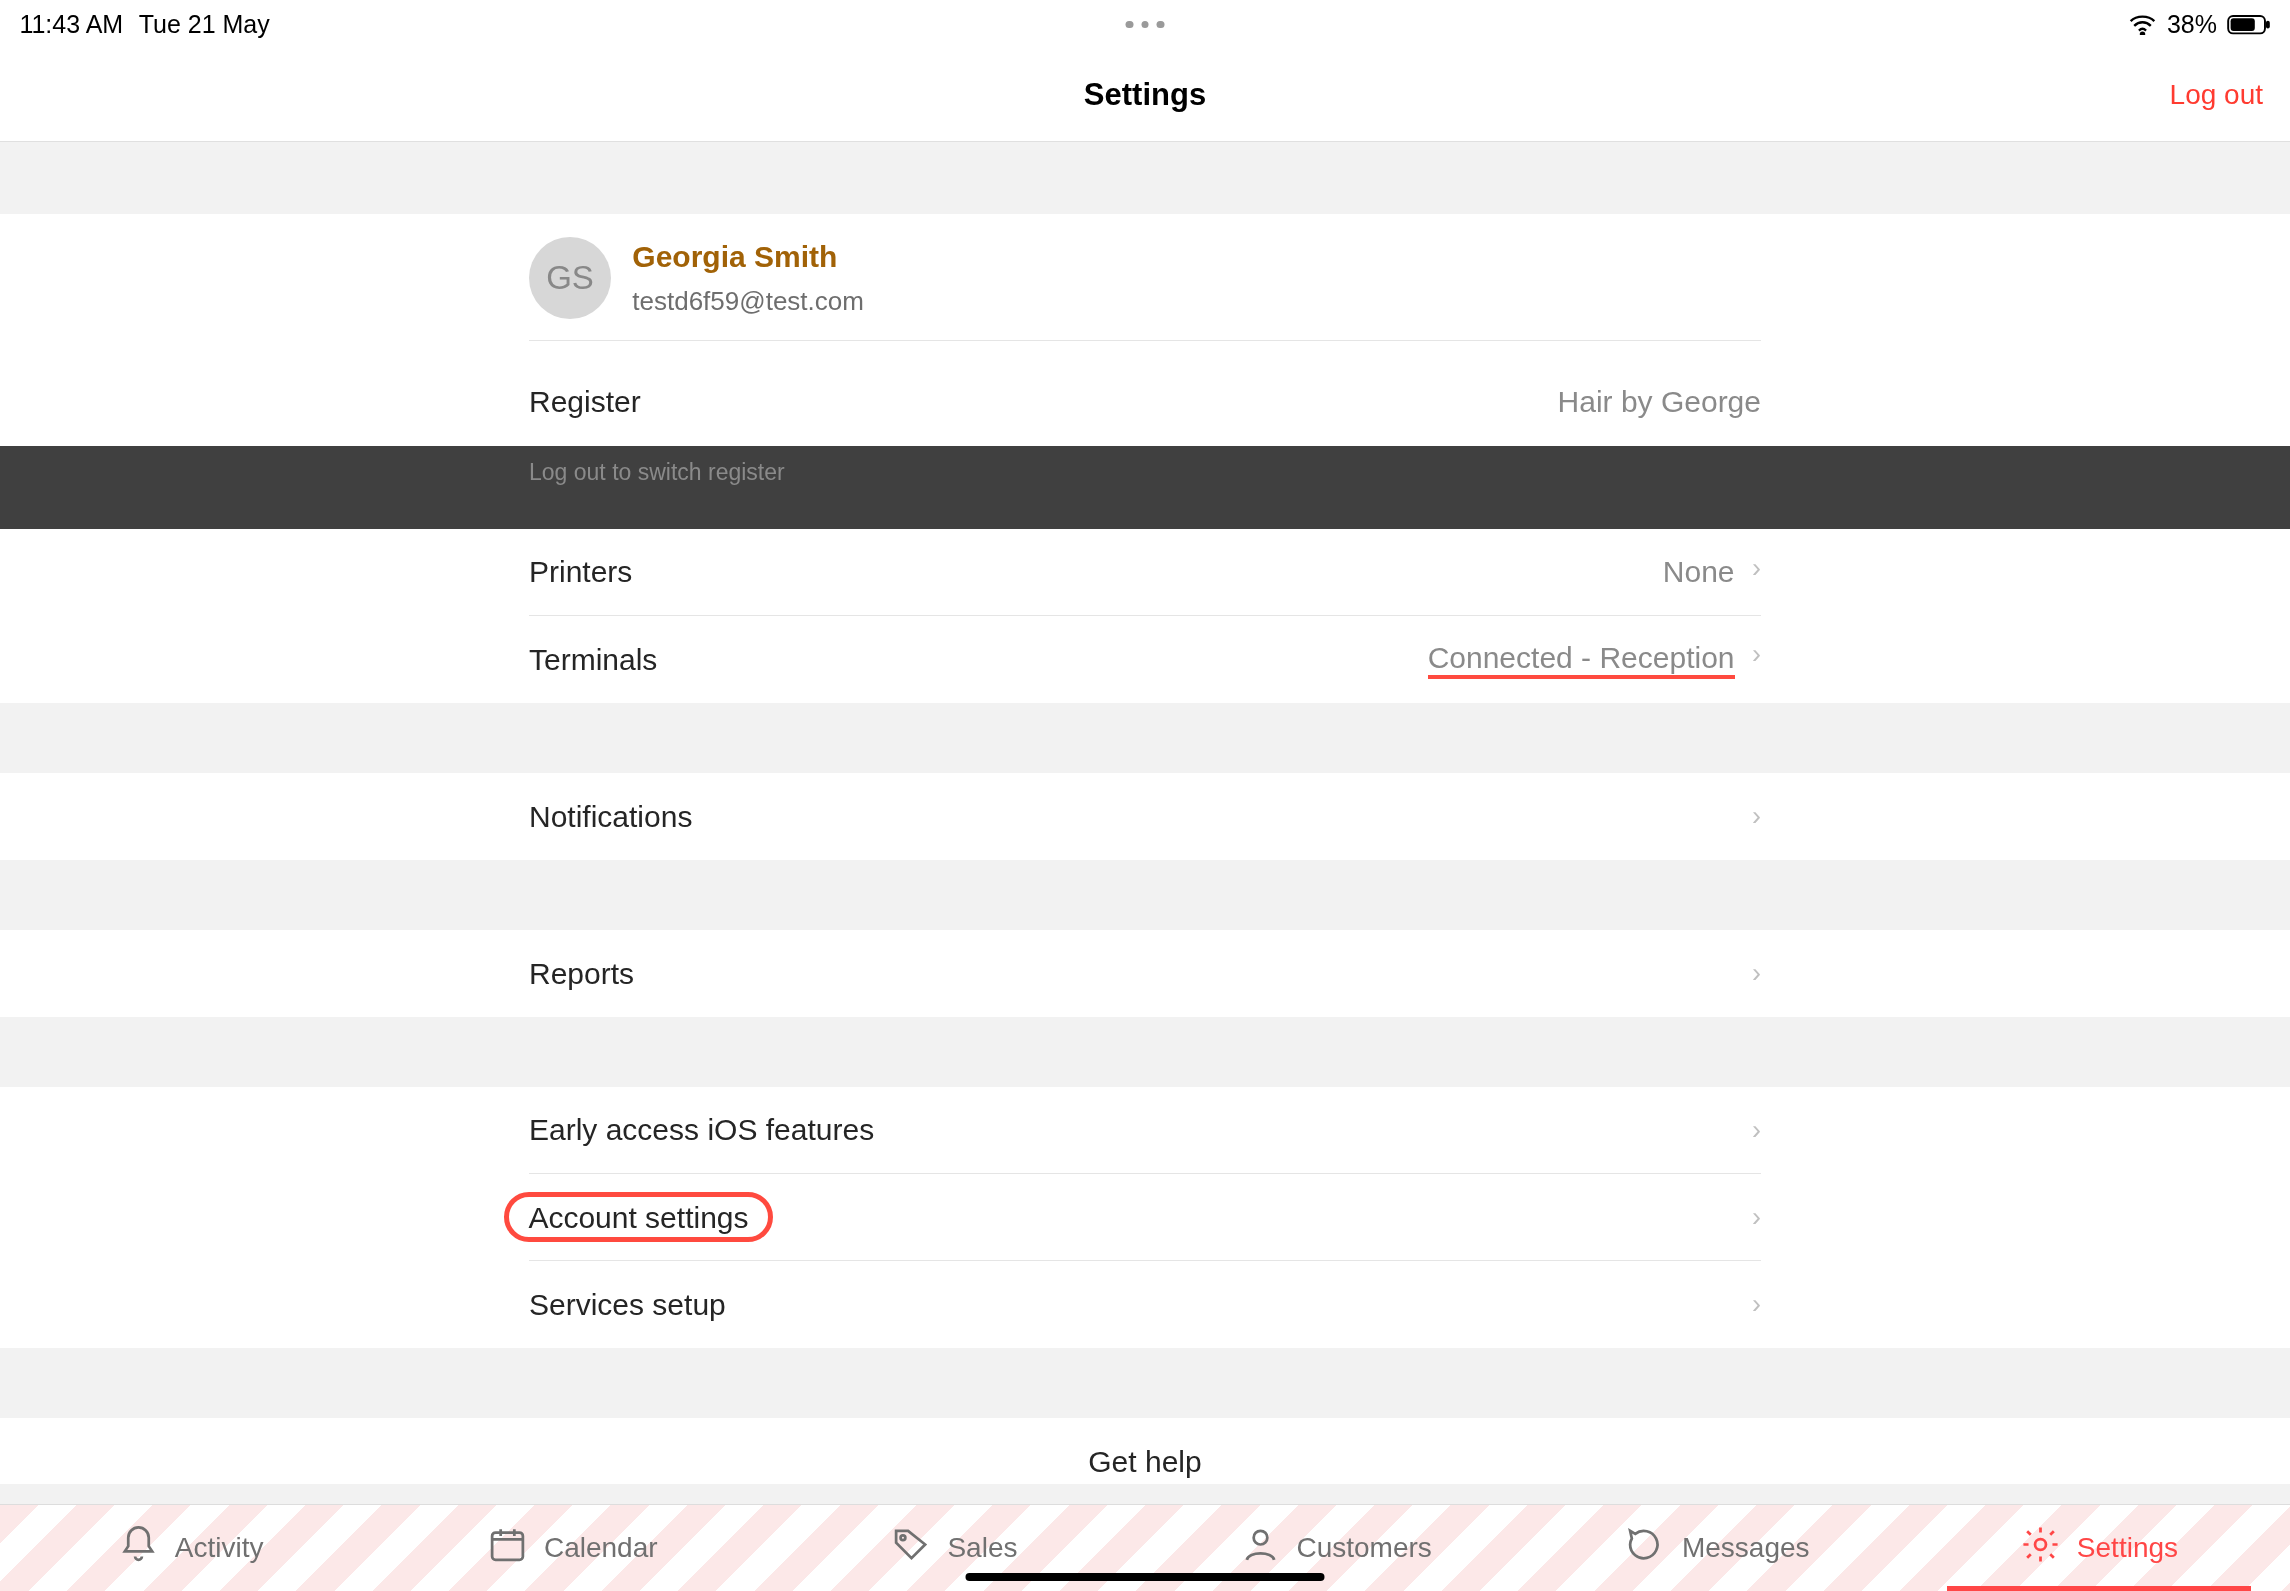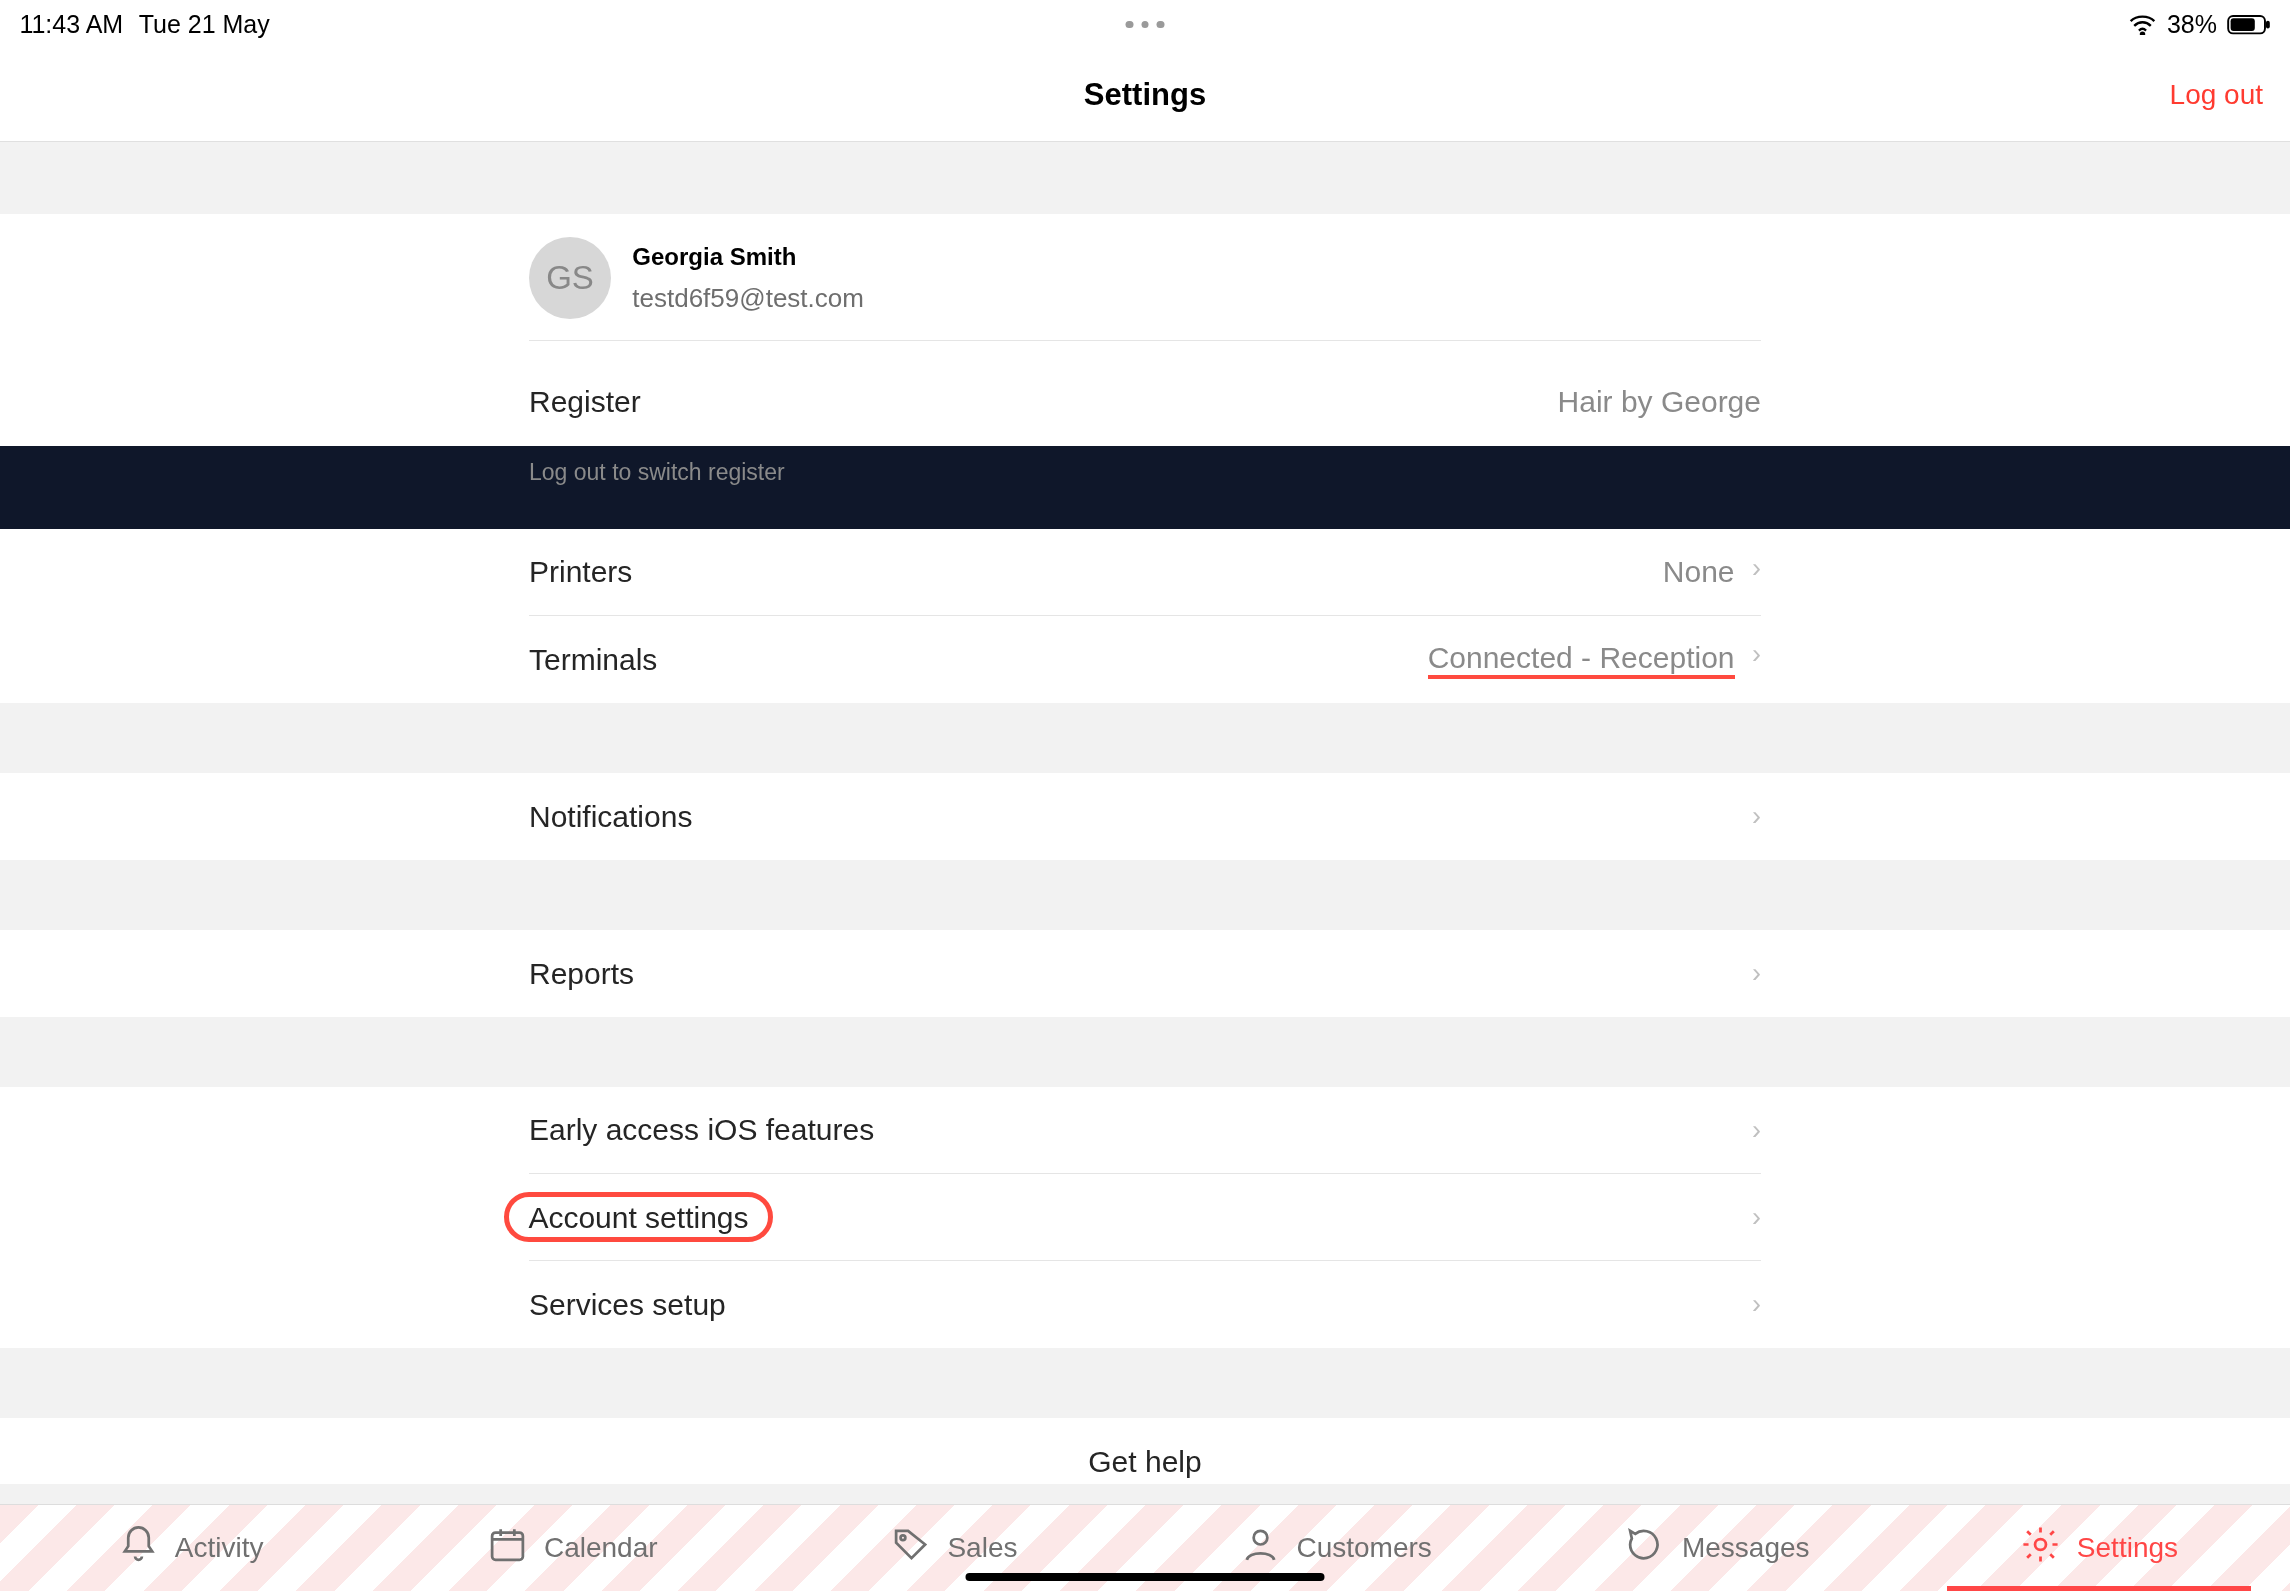--- a/index.html
+++ b/index.html
@@ -71,35 +71,35 @@
   }
   .avatar {
     width: 82px; height: 82px;
     border-radius: 50%;
     background: #d7d7d7;
     display: flex; align-items: center; justify-content: center;
     color: #888;
     font-size: 33px;
     font-weight: 500;
   }
-  .profile-text .name { font-size: 24px; font-weight: 600; color: #000000; }
+  .profile-text .name { font-size: 30px; font-weight: 600; color: #a16207; }
   .profile-text .email { font-size: 26px; color: #6e6e6e; margin-top: 12px; }
   .list-row {
     display: flex;
     align-items: center;
     justify-content: space-between;
     height: 87px;
     border-bottom: 1px solid #e5e5e5;
   }
   .list-row:last-child { border-bottom: none; }
   .row-label { font-size: 30px; color: #252525; }
   .row-value { font-size: 30px; color: #8a8a8a; display: flex; align-items: flex-start; gap: 17.5px; }
   .chevron { color: #c0c0c0; font-size: 27px; line-height: 1; }
   .section-note {
-    background: #0f172a;
+    background: #404040;
     font-size: 23px;
     color: #8a8a8a;
     padding: 13.6px 0 43px 0;
   }
   .gap { background: #f2f2f2; height: 70px; }
   .underline-red {
     border-bottom: 4.9px solid #ff4a3f;
   }
   .highlight-box {
     border: 5.8px solid #ff4a3f;

